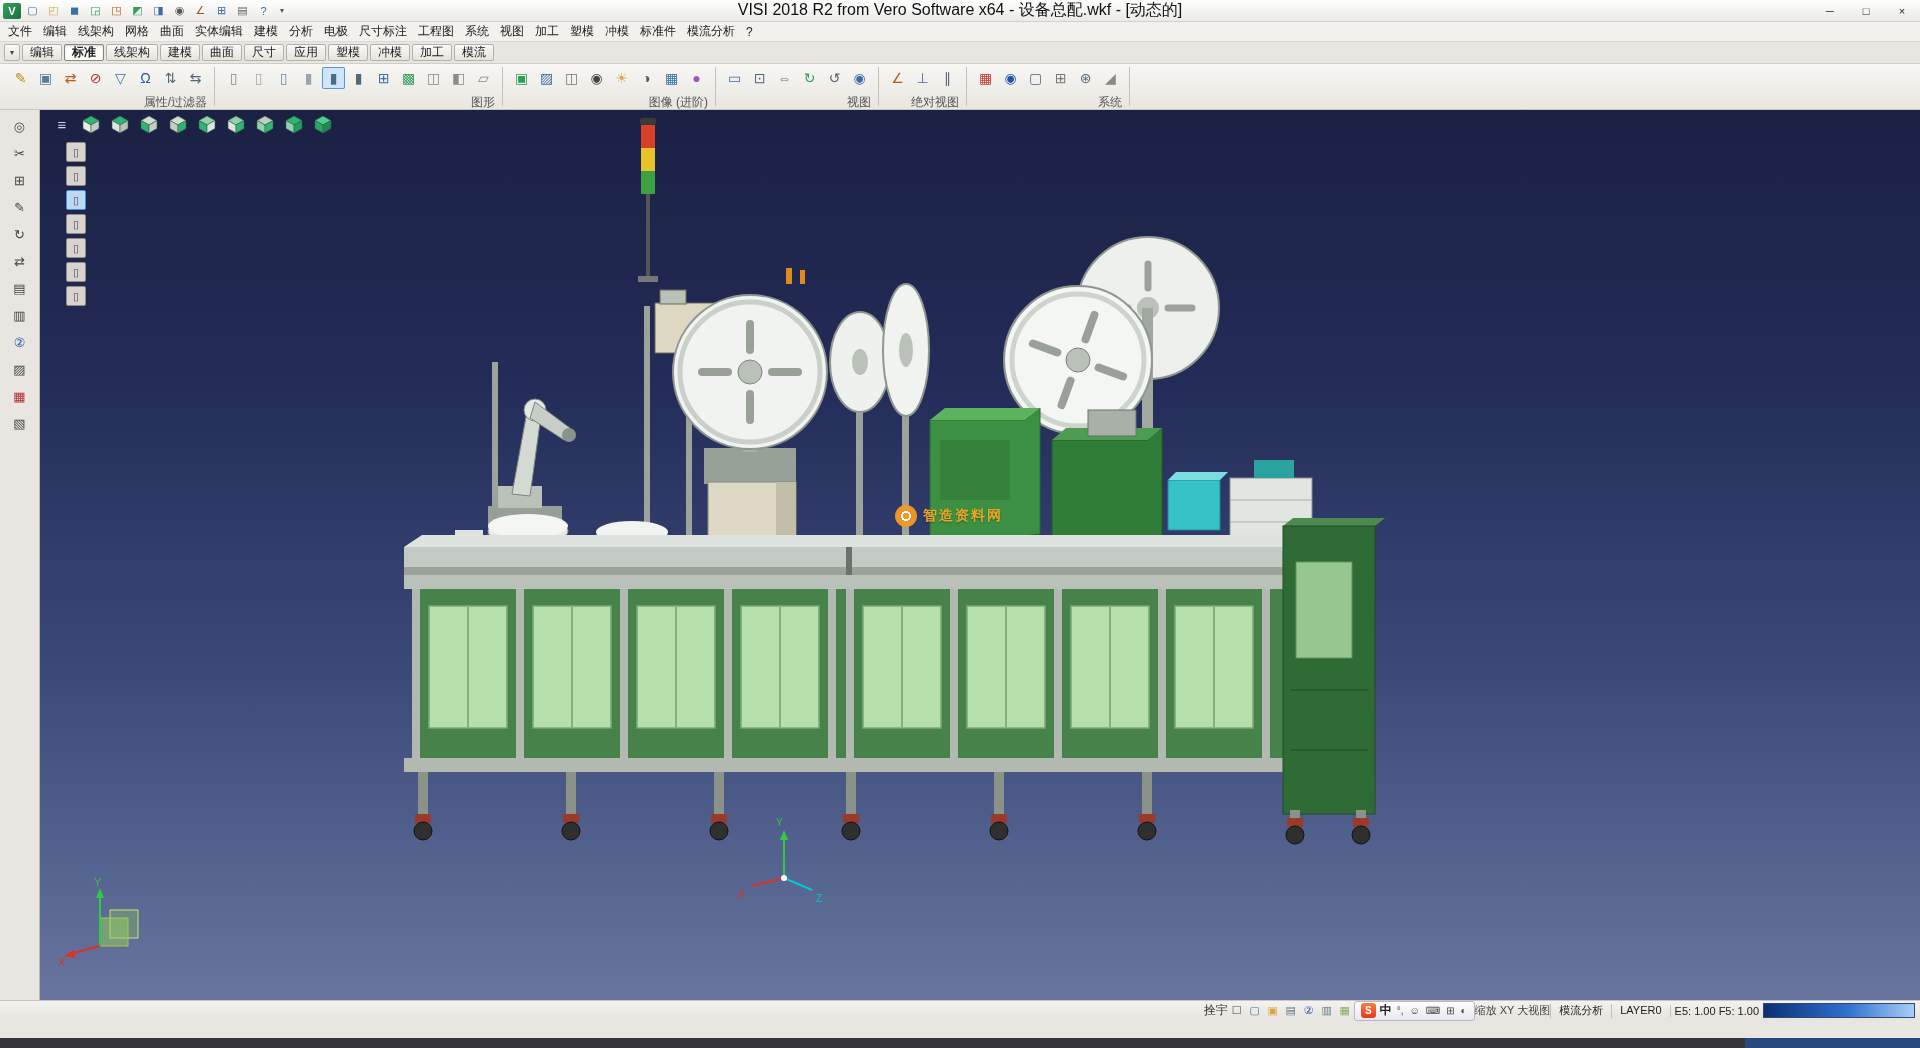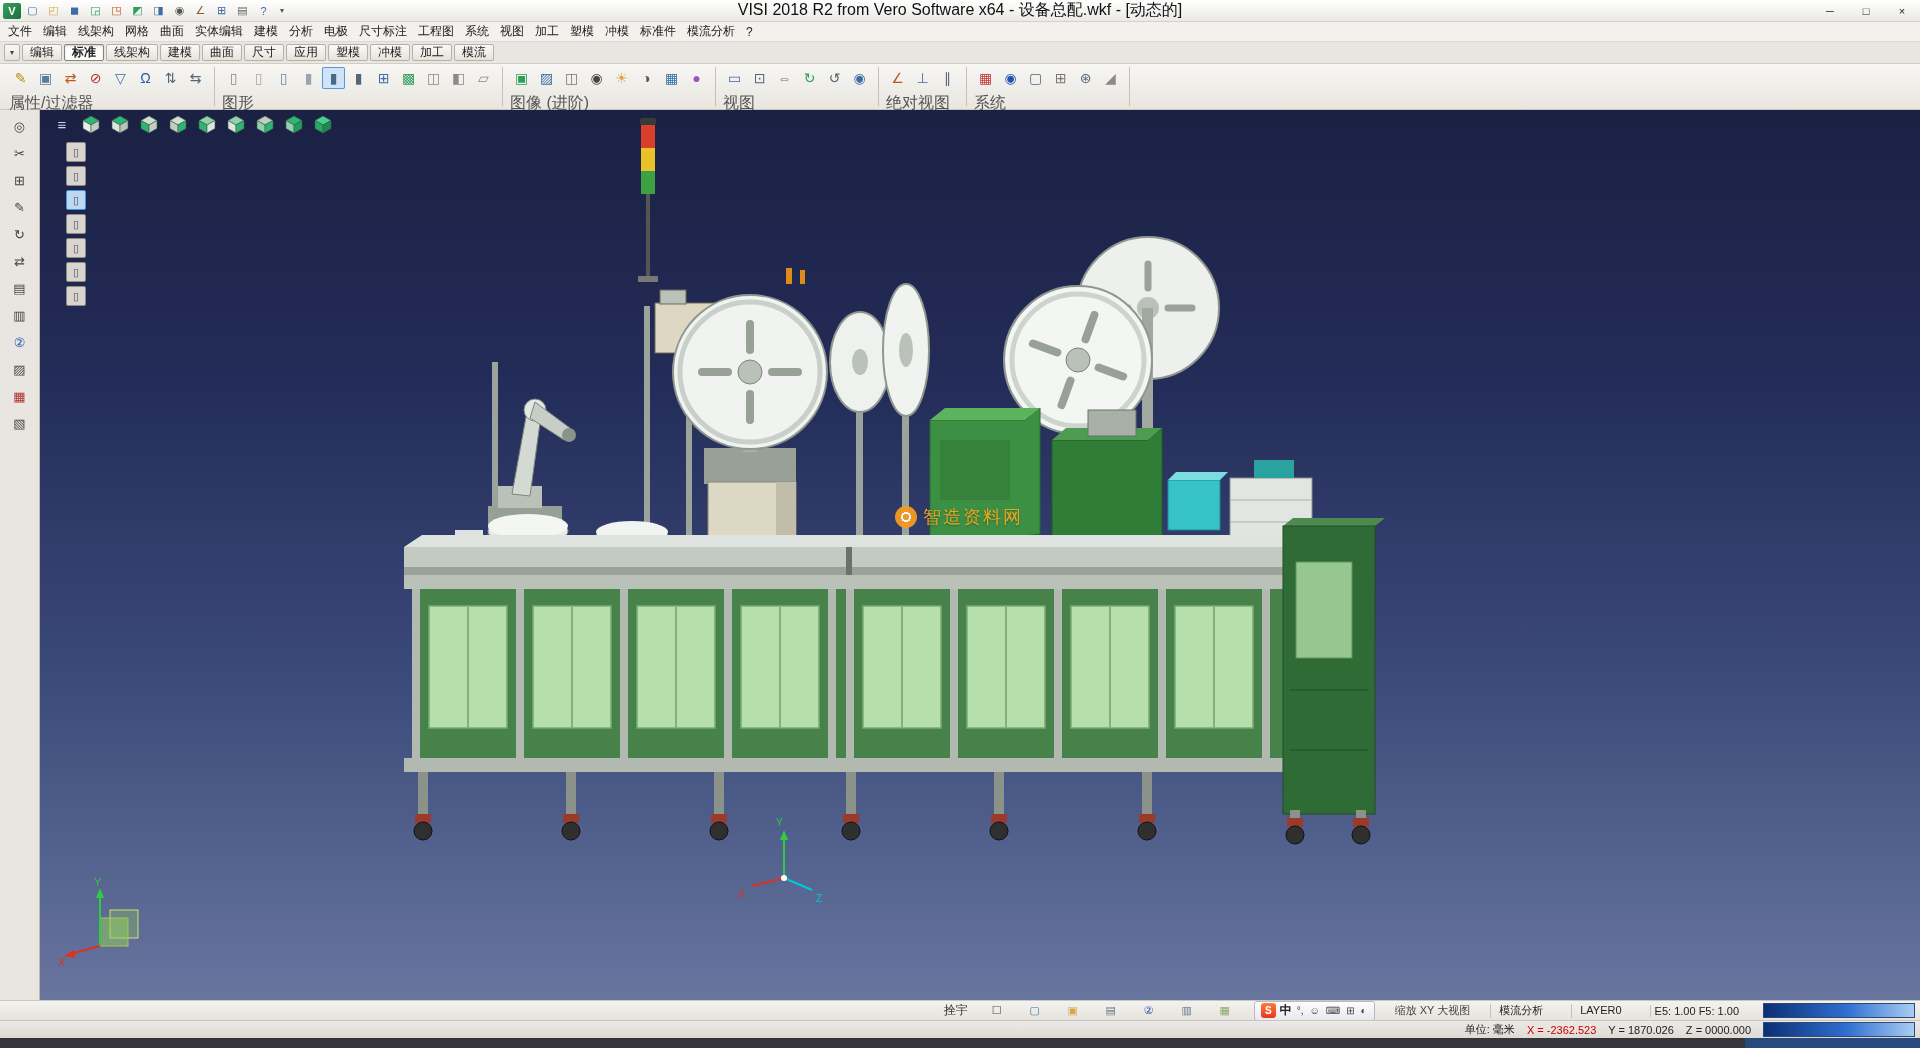--- a/index.html
+++ b/index.html
@@ -25,42 +25,42 @@
   .tab-dd{width:16px;height:17px;font-size:8px;color:#444;border:1px solid #b5b1a9;background:linear-gradient(#faf9f7,#e6e3dd);border-radius:2px;padding:0}
   .tab{height:17px;padding:0 7px;font-size:12px;line-height:15px;border:1px solid #b5b1a9;background:linear-gradient(#faf9f7,#e6e3dd);border-radius:2px;color:#222;white-space:nowrap}
   .tab.active{background:#fdfdfc;font-weight:bold;border-color:#88847c;box-shadow:inset 0 1px 2px rgba(0,0,0,.18)}
 
   
   .toolbar{position:absolute;top:64px;left:0;width:100%;height:46px;background:linear-gradient(#f7f6f3,#e9e6e0);border-bottom:1px solid #c9c5bf;display:flex;align-items:stretch;padding:0 3px;box-sizing:border-box}
   .tgroup{display:flex;flex-direction:column;justify-content:space-between;padding:3px 6px 1px}
   .tgroup .icons{display:flex;gap:2px}
   .ticon{width:23px;height:22px;border:0;background:none;font-size:14px;display:flex;align-items:center;justify-content:center;border-radius:2px;padding:0}
   .ticon.active{background:#cfe4f8;box-shadow:inset 0 0 0 1px #5a96d0}
-  .glabel{font-size:16px;color:#555;text-align:left;line-height:11px;white-space:nowrap}
+  .glabel{font-size:12px;color:#555;text-align:right;line-height:11px;white-space:nowrap}
   .tsep{width:1px;background:#c5c1b9;margin:3px 1px}
 
   
   .leftbar{position:absolute;left:0;top:110px;width:40px;height:890px;background:#e9e6e1;border-right:1px solid #bdb9b2;display:flex;flex-direction:column;align-items:center;gap:5px;padding-top:5px;box-sizing:border-box}
   .licon{width:26px;height:22px;border:0;background:none;font-size:13px;padding:0}
 
   
   .viewport{position:absolute;left:40px;top:110px;width:1880px;height:890px;overflow:hidden;background:linear-gradient(180deg,#1b2143 0%,#232c58 30%,#3a4878 62%,#67759f 100%)}
   .scene{position:absolute;left:0;top:0}
   .cube-row{position:absolute;left:10px;top:3px;display:flex;gap:5px;align-items:center}
   .vc-btn{width:24px;height:22px;background:none;border:0;display:flex;align-items:center;justify-content:center;padding:0}
   .vc-glyph{color:#c8d2e8;font-size:15px}
   .side-col{position:absolute;left:26px;top:32px;display:flex;flex-direction:column;gap:4px}
   .slot{width:20px;height:20px;background:#d8d5d0;border:1px solid #8f8b84;border-radius:2px;font-size:11px;color:#555;padding:0}
   .slot.active{background:#bcd8f2;border-color:#4a90d9}
   .watermark{position:absolute;left:855px;top:395px;display:flex;align-items:center;gap:6px;opacity:.95}
   .wm-logo{width:22px;height:22px;border-radius:50%;background:radial-gradient(circle,#f59a23 0 3px,#ffffff 3px 5px,#f59a23 5px)}
-  .wm-text{color:#f5a623;font-size:18px;font-weight:normal;letter-spacing:2px;text-shadow:0 1px 2px rgba(0,0,0,.35);white-space:nowrap}
-
-  
-  .status1{position:absolute;top:1000px;left:0;width:100%;height:20px;background:linear-gradient(#f4f2ef,#e6e3dd);border-top:1px solid #c9c5bf;display:flex;align-items:center;font-size:12px;color:#333;padding:0 5px;gap:20px;box-sizing:border-box}
+  .wm-text{color:#f5a623;font-size:14px;font-weight:bold;letter-spacing:2px;text-shadow:0 1px 2px rgba(0,0,0,.35);white-space:nowrap}
+
+  
+  .status1{position:absolute;top:1000px;left:0;width:100%;height:20px;background:linear-gradient(#f4f2ef,#e6e3dd);border-top:1px solid #c9c5bf;display:flex;align-items:center;font-size:12px;color:#333;padding:0 5px;gap:0;box-sizing:border-box}
   .sp{flex:1}
   .sicon{width:18px;height:16px;font-size:11px;border:0;background:none;padding:0}
   .ime{display:flex;align-items:center;gap:4px;background:linear-gradient(#fefefe,#e8e8ee);border:1px solid #b8b8c8;border-radius:3px;padding:1px 6px;height:16px}
   .ime-logo{width:15px;height:15px;background:linear-gradient(#ff7a3c,#e23a1e);color:#fff;font-weight:bold;font-size:10px;border-radius:3px;display:flex;align-items:center;justify-content:center}
   .ime-lang{font-size:12px;font-weight:bold;color:#222}
   .ime-btn{font-size:10px;color:#444;border:0;background:none;padding:0 1px}
   .hint{font-size:11px;color:#444;white-space:nowrap}
   .sbox{font-size:11px;color:#222;background:none;border:0;border-left:1px solid #c5c1b9;height:14px;line-height:13px;padding:0 8px;white-space:nowrap}
   .scale{font-size:11px;color:#222;padding:0 4px;border-left:1px solid #c5c1b9;white-space:nowrap}
   .bluebar{width:150px;height:13px;background:linear-gradient(90deg,#0c2f72,#2f6fd0 55%,#a9cdf4);border:1px solid #2a4a7a}
@@ -524,26 +524,18 @@
         
       <button class="ime-btn">°,</button><button class="ime-btn">☺</button><button class="ime-btn">⌨</button><button class="ime-btn">⊞</button><button class="ime-btn">◐</button></span>
     </div>
     <span class="hint">缩放 XY 大视图</span>
     <button class="sbox">模流分析</button>
     <button class="sbox">LAYER0</button>
     <span class="scale">E5: 1.00 F5: 1.00</span>
     <span class="bluebar"></span>
   </div>
 
-  <div class="status2">
-    <span class="sp"></span>
-    <span class="units">单位: 毫米</span>
-    <span class="cx">X = -2362.523</span>
-    <span class="cy">Y = 1870.026</span>
-    <span class="cz">Z = 0000.000</span>
-    <span class="bluebar"></span>
-  </div>
 
   <div class="bottomstrip">
     <span class="bs-blue"></span>
   </div>
 
 </div>
 
 </body></html>

